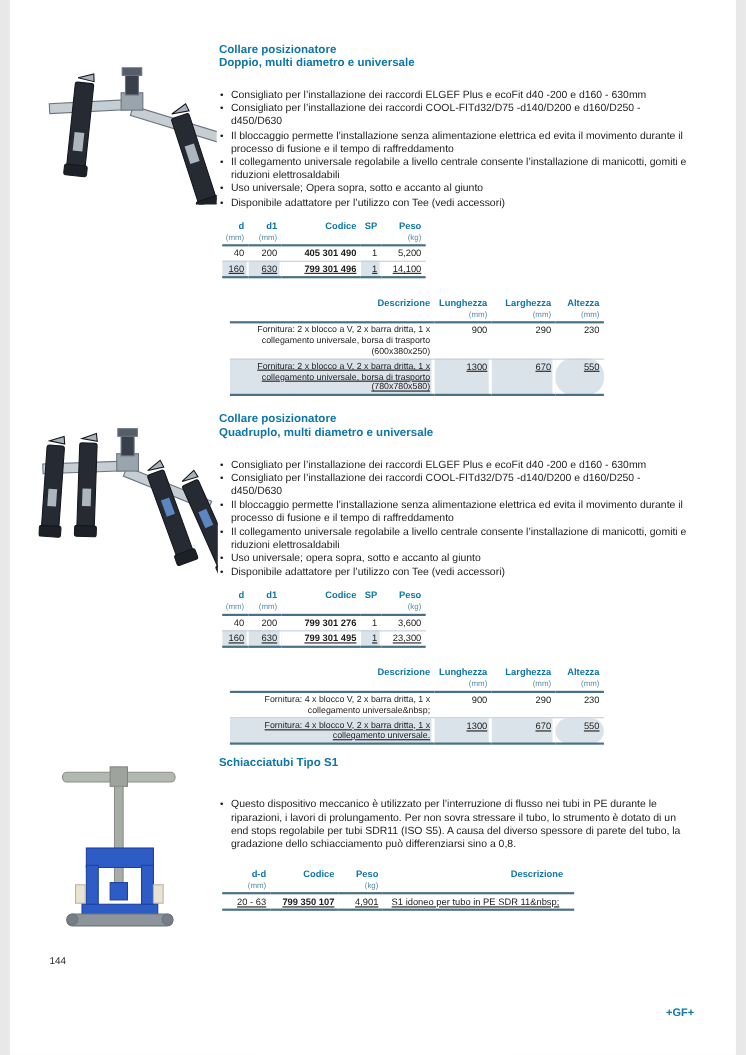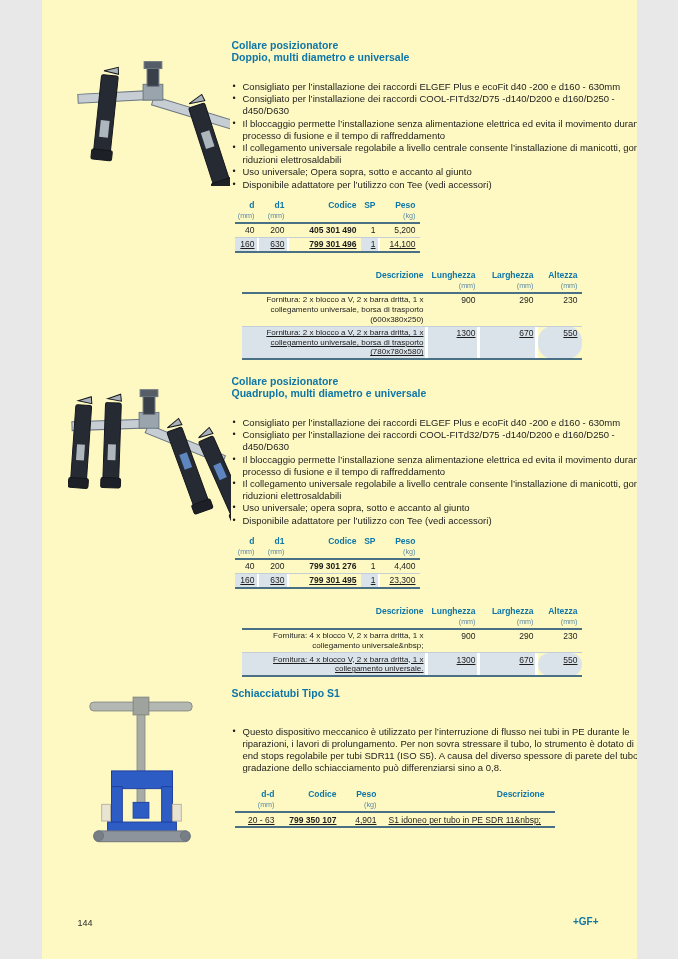--- a/index.html
+++ b/index.html
@@ -1,16 +1,16 @@
 <!DOCTYPE html>
 <html style="--accent: #0f76a8; --shade: #dbe3ea; --rule-dark: #4a7086; --rule-light: #c3ced6;"><head>
 <meta charset="utf-8">
 <style>
   html,body{margin:0;padding:0;background:#e8e8e8;}
-  .page{position:relative;width:595px;height:959px;background:#fef9c3;margin:0 auto;
+  .page{position:relative;width:660px;height:959px;background:#ffffff;margin:0 auto;
         font-family:"Liberation Sans","DejaVu Sans",sans-serif;color:#1c1c1c;overflow:hidden;}
   :root{
     --accent:#0f76a8;
     --shade:#dbe3ea;
     --rule-dark:#4a7086;
     --rule-light:#c3ced6;
   }
   .content{position:absolute;left:190px;width:432px;}
   .c1{top:40px;}
   .c2{top:376px;}
@@ -40,21 +40,21 @@
   
   .s1{margin:14px 0 16px 3px;width:320px;table-layout:fixed;}
   .s1 col.cdd{width:44px;} .s1 col.cc{width:62px;} .s1 col.cp{width:40px;} .s1 col.cdesc{width:174px;}
   .s1 td.desc{text-align:left;padding-left:8px;}
   .s1 th.desc{text-align:right;padding-right:10px;}
   .s1 tr.r2 td{border-bottom:2px solid var(--rule-dark);}
   .prod-img{position:absolute;}
   .img1{left:30px;top:36px;}
   .img2{left:26px;top:370px;}
   .img3{left:40px;top:686px;}
-  .footer-left{position:absolute;left:36px;top:918px;font-size:9px;color:#2a2a2a;}
+  .footer-left{position:absolute;left:36px;top:868px;font-size:9px;color:#2a2a2a;}
   .footer-right{position:absolute;right:38px;top:916px;font-size:10px;font-weight:bold;color:var(--accent);}
 </style>
 </head>
 <body>
 
 <div class="page">
 
   <svg class="prod-img img1" width="158" height="150" viewBox="0 0 160 150">
     <g stroke="#6b7680" stroke-width="1">
       <rect x="6" y="56" width="82" height="9" fill="#c6cdd3" transform="rotate(-3 47 60)"></rect>
@@ -252,21 +252,21 @@
         <td>(mm)</td>
         <td></td>
         <td></td>
         <td>(kg)</td>
       </tr>
       <tr class="r1">
         <td>40</td>
         <td>200</td>
         <td class="codice">799 301 276</td>
         <td>1</td>
-        <td>4,400</td>
+        <td>3,600</td>
       </tr>
       <tr class="r2 shaded">
         <td class="sh">160</td>
         <td class="sh">630</td>
         <td class="codice">799 301 495</td>
         <td class="sh">1</td>
         <td>23,300</td>
       </tr>
     </tbody>
       </table>

